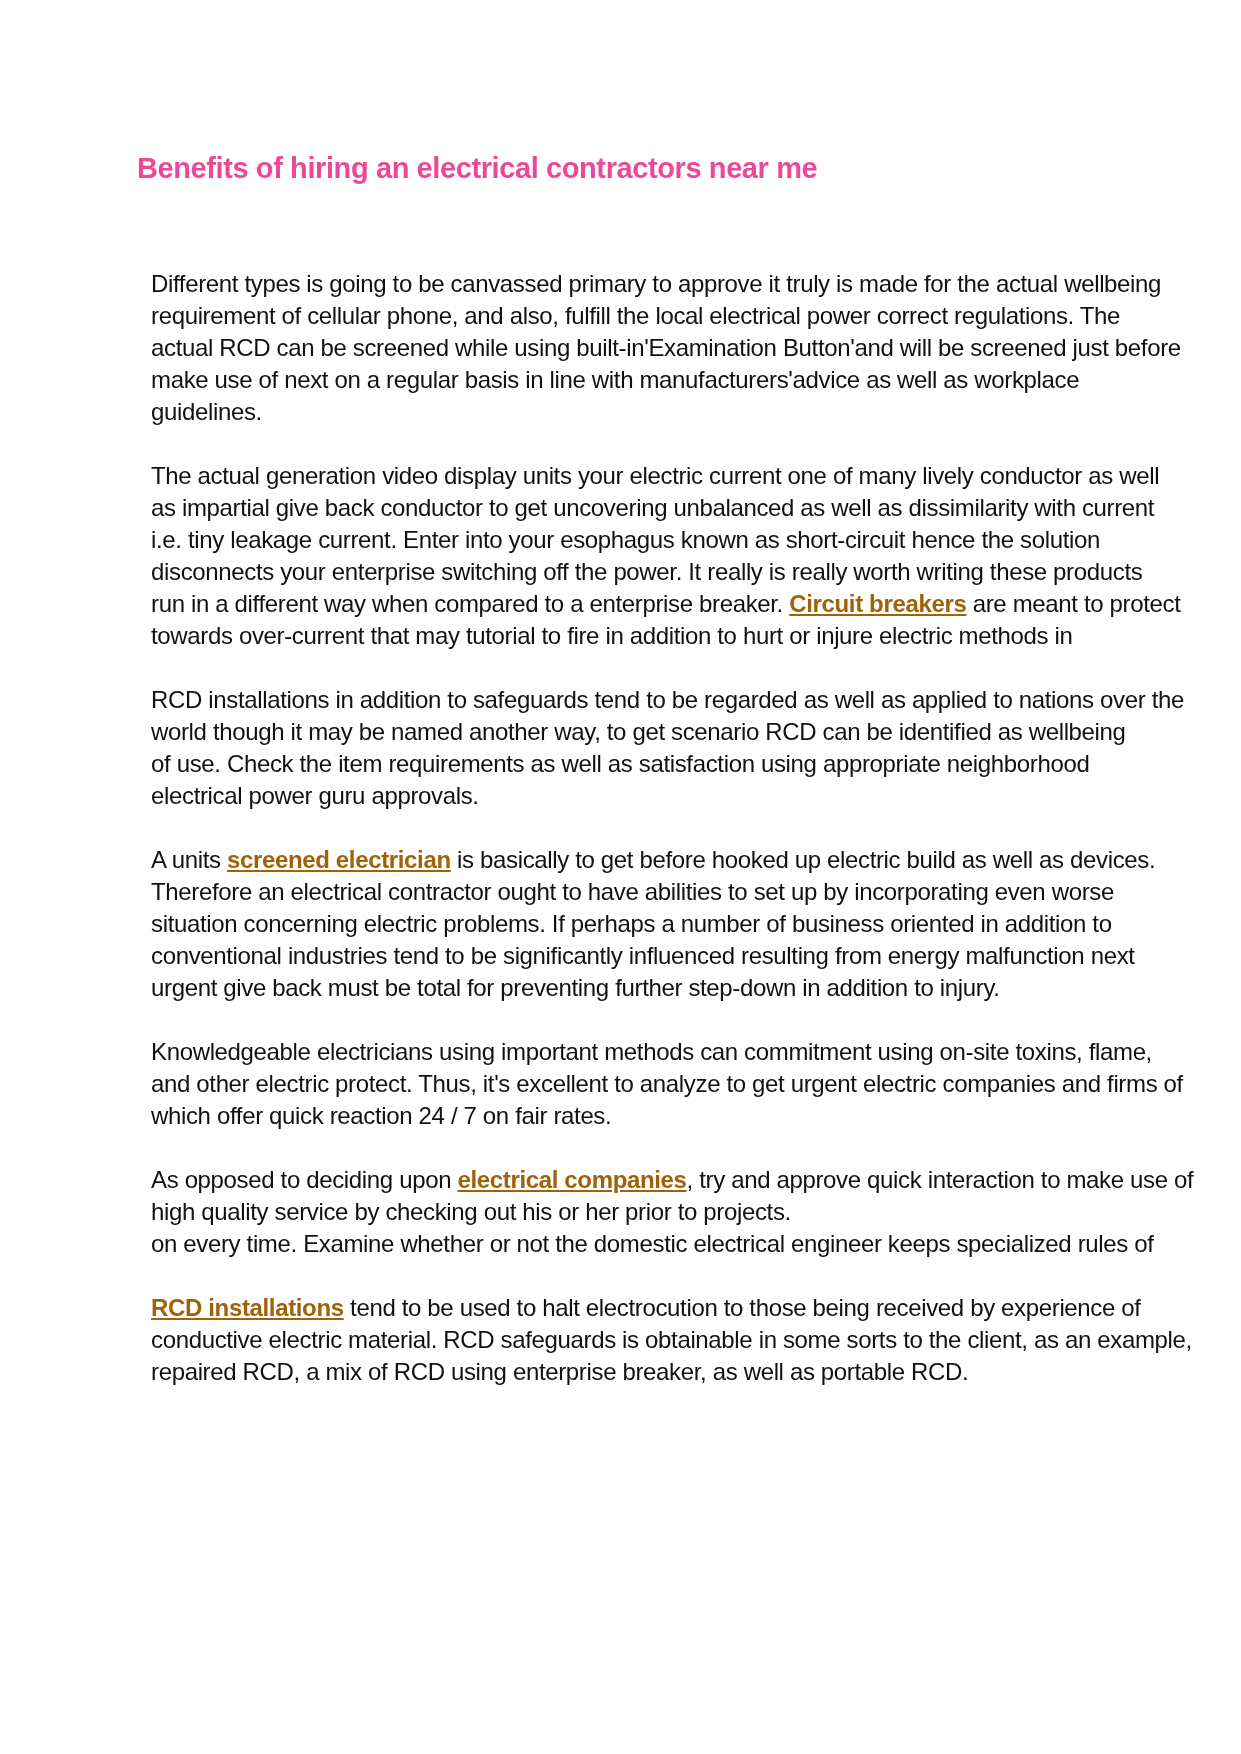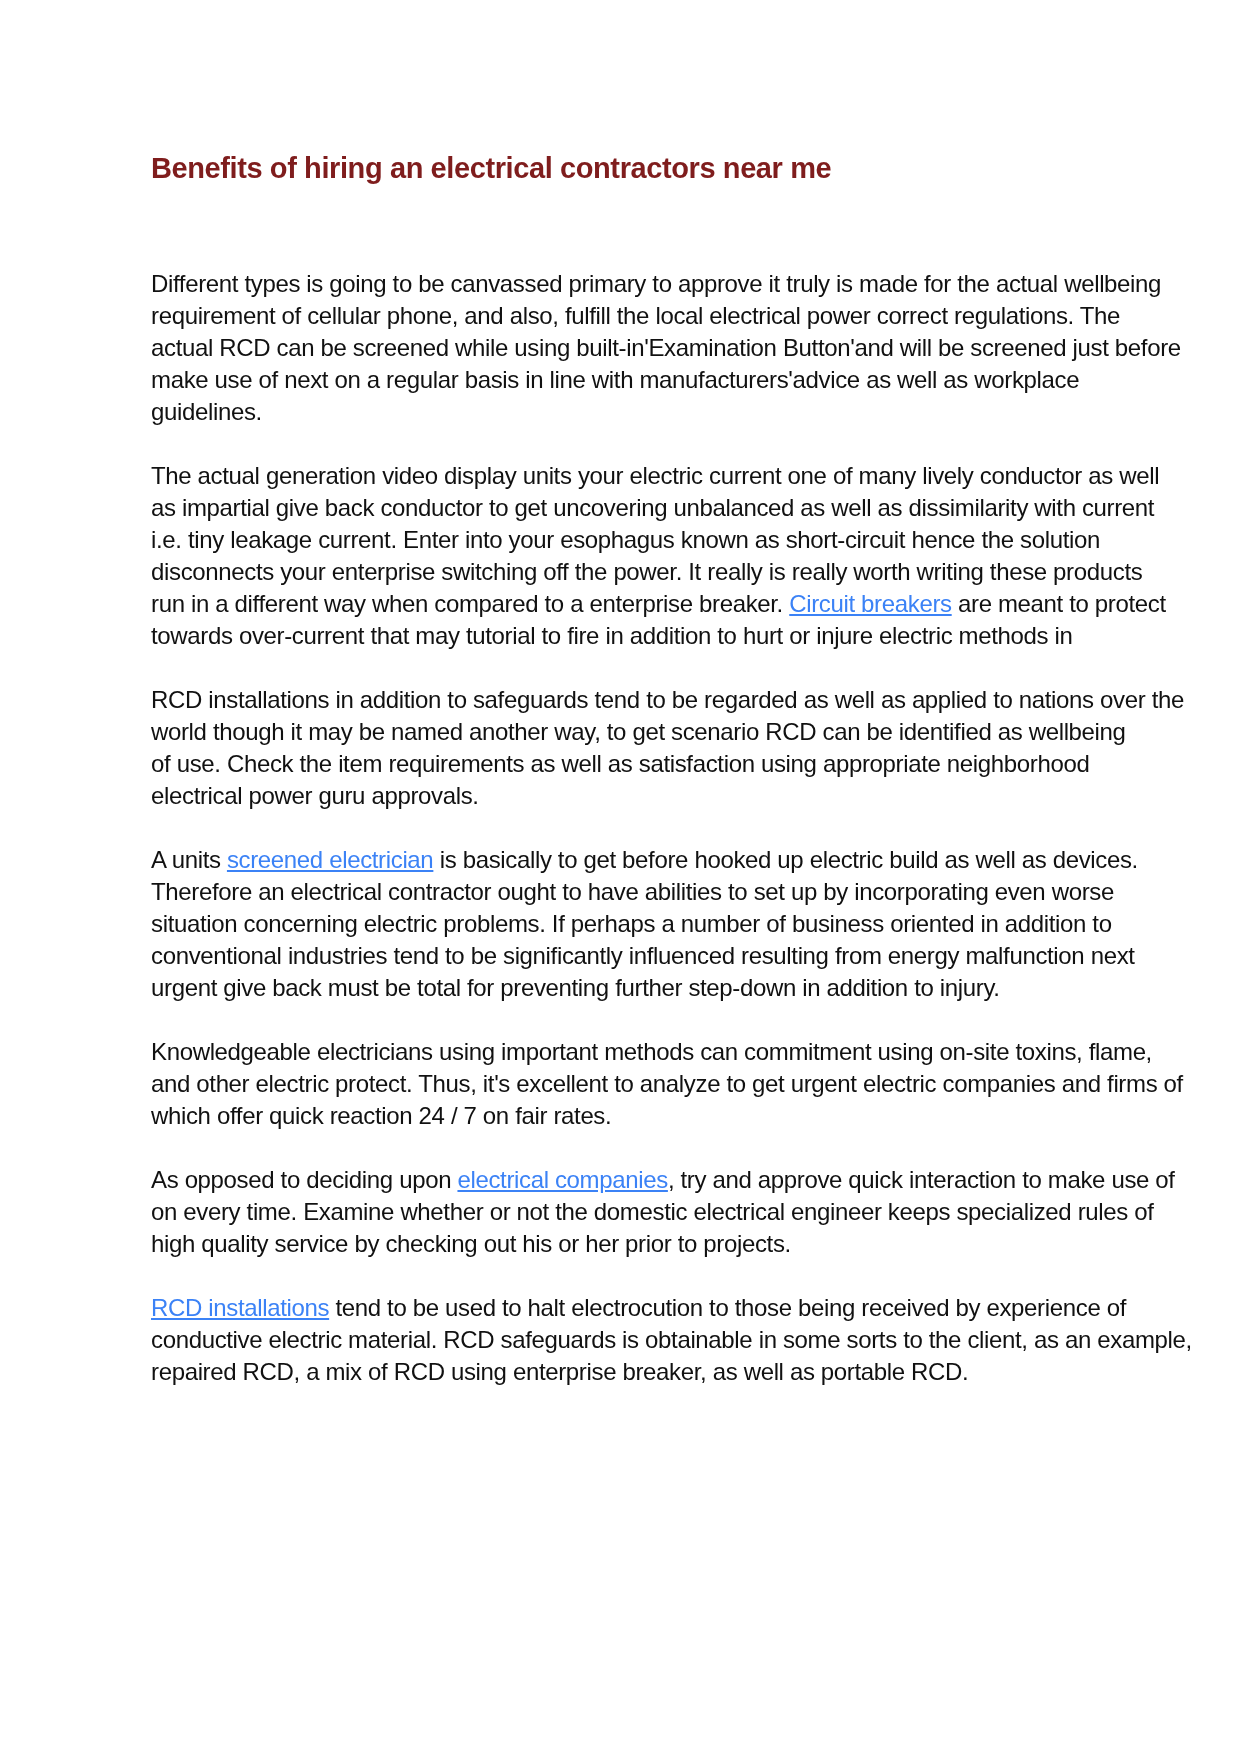--- a/index.html
+++ b/index.html
@@ -1,25 +1,25 @@
 <!DOCTYPE html>
 <html><head>
 <meta charset="utf-8">
 <style>
   html, body { margin: 0; padding: 0; background: #ffffff; }
   body { width: 1241px; height: 1754px; position: relative; overflow: hidden;
          font-family: "Liberation Sans", sans-serif; color: #111111; }
   .page { position: absolute; left: 0; top: 0; width: 1241px; height: 1754px; background: #fff; }
-  .title { position: absolute; left: 151px; top: 152px; margin: 0;
-           font-size: 29px; font-weight: bold; letter-spacing: -0.4px; color: #7f1d1d; white-space: nowrap; }
+  .title { position: absolute; left: 137px; top: 152px; margin: 0;
+           font-size: 29px; font-weight: bold; letter-spacing: -0.4px; color: #ec4899; white-space: nowrap; }
   .body { position: absolute; left: 151px; top: 268px; width: 960px; }
   .para { margin: 0 0 32px 0; }
   .line { display: block; height: 32px; line-height: 32px; font-size: 24px;
           white-space: nowrap; letter-spacing: -0.35px; }
-  .link { color: #3b82f6; font-weight: normal; text-decoration: underline; cursor: pointer; }
+  .link { color: #a16207; font-weight: bold; text-decoration: underline; cursor: pointer; }
 </style>
 </head>
 <body>
 
 <div class="page">
   <h1 class="title">Benefits of hiring an electrical contractors near me</h1>
   <div class="body" id="doc-body">
       <div class="para">
         <span class="line"><span>Different types is going to be canvassed primary to approve it truly is made for the actual wellbeing</span></span>
         <span class="line"><span>requirement of cellular phone, and also, fulfill the local electrical power correct regulations. The</span></span>
@@ -48,22 +48,22 @@
         <span class="line"><span>conventional industries tend to be significantly influenced resulting from energy malfunction next</span></span>
         <span class="line"><span>urgent give back must be total for preventing further step-down in addition to injury.</span></span>
       </div>
       <div class="para">
         <span class="line"><span>Knowledgeable electricians using important methods can commitment using on-site toxins, flame,</span></span>
         <span class="line"><span>and other electric protect. Thus, it's excellent to analyze to get urgent electric companies and firms of</span></span>
         <span class="line"><span>which offer quick reaction 24 / 7 on fair rates.</span></span>
       </div>
       <div class="para">
         <span class="line"><span>As opposed to deciding upon </span><a class="link">electrical companies</a><span>, try and approve quick interaction to make use of</span></span>
+        <span class="line"><span>high quality service by checking out his or her prior to projects.</span></span>
         <span class="line"><span>on every time. Examine whether or not the domestic electrical engineer keeps specialized rules of</span></span>
-        <span class="line"><span>high quality service by checking out his or her prior to projects.</span></span>
       </div>
       <div class="para">
         <span class="line"><span></span><a class="link">RCD installations</a><span> tend to be used to halt electrocution to those being received by experience of</span></span>
         <span class="line"><span>conductive electric material. RCD safeguards is obtainable in some sorts to the client, as an example,</span></span>
         <span class="line"><span>repaired RCD, a mix of RCD using enterprise breaker, as well as portable RCD.</span></span>
       </div>
     </div>
 </div>
 
 </body></html>

